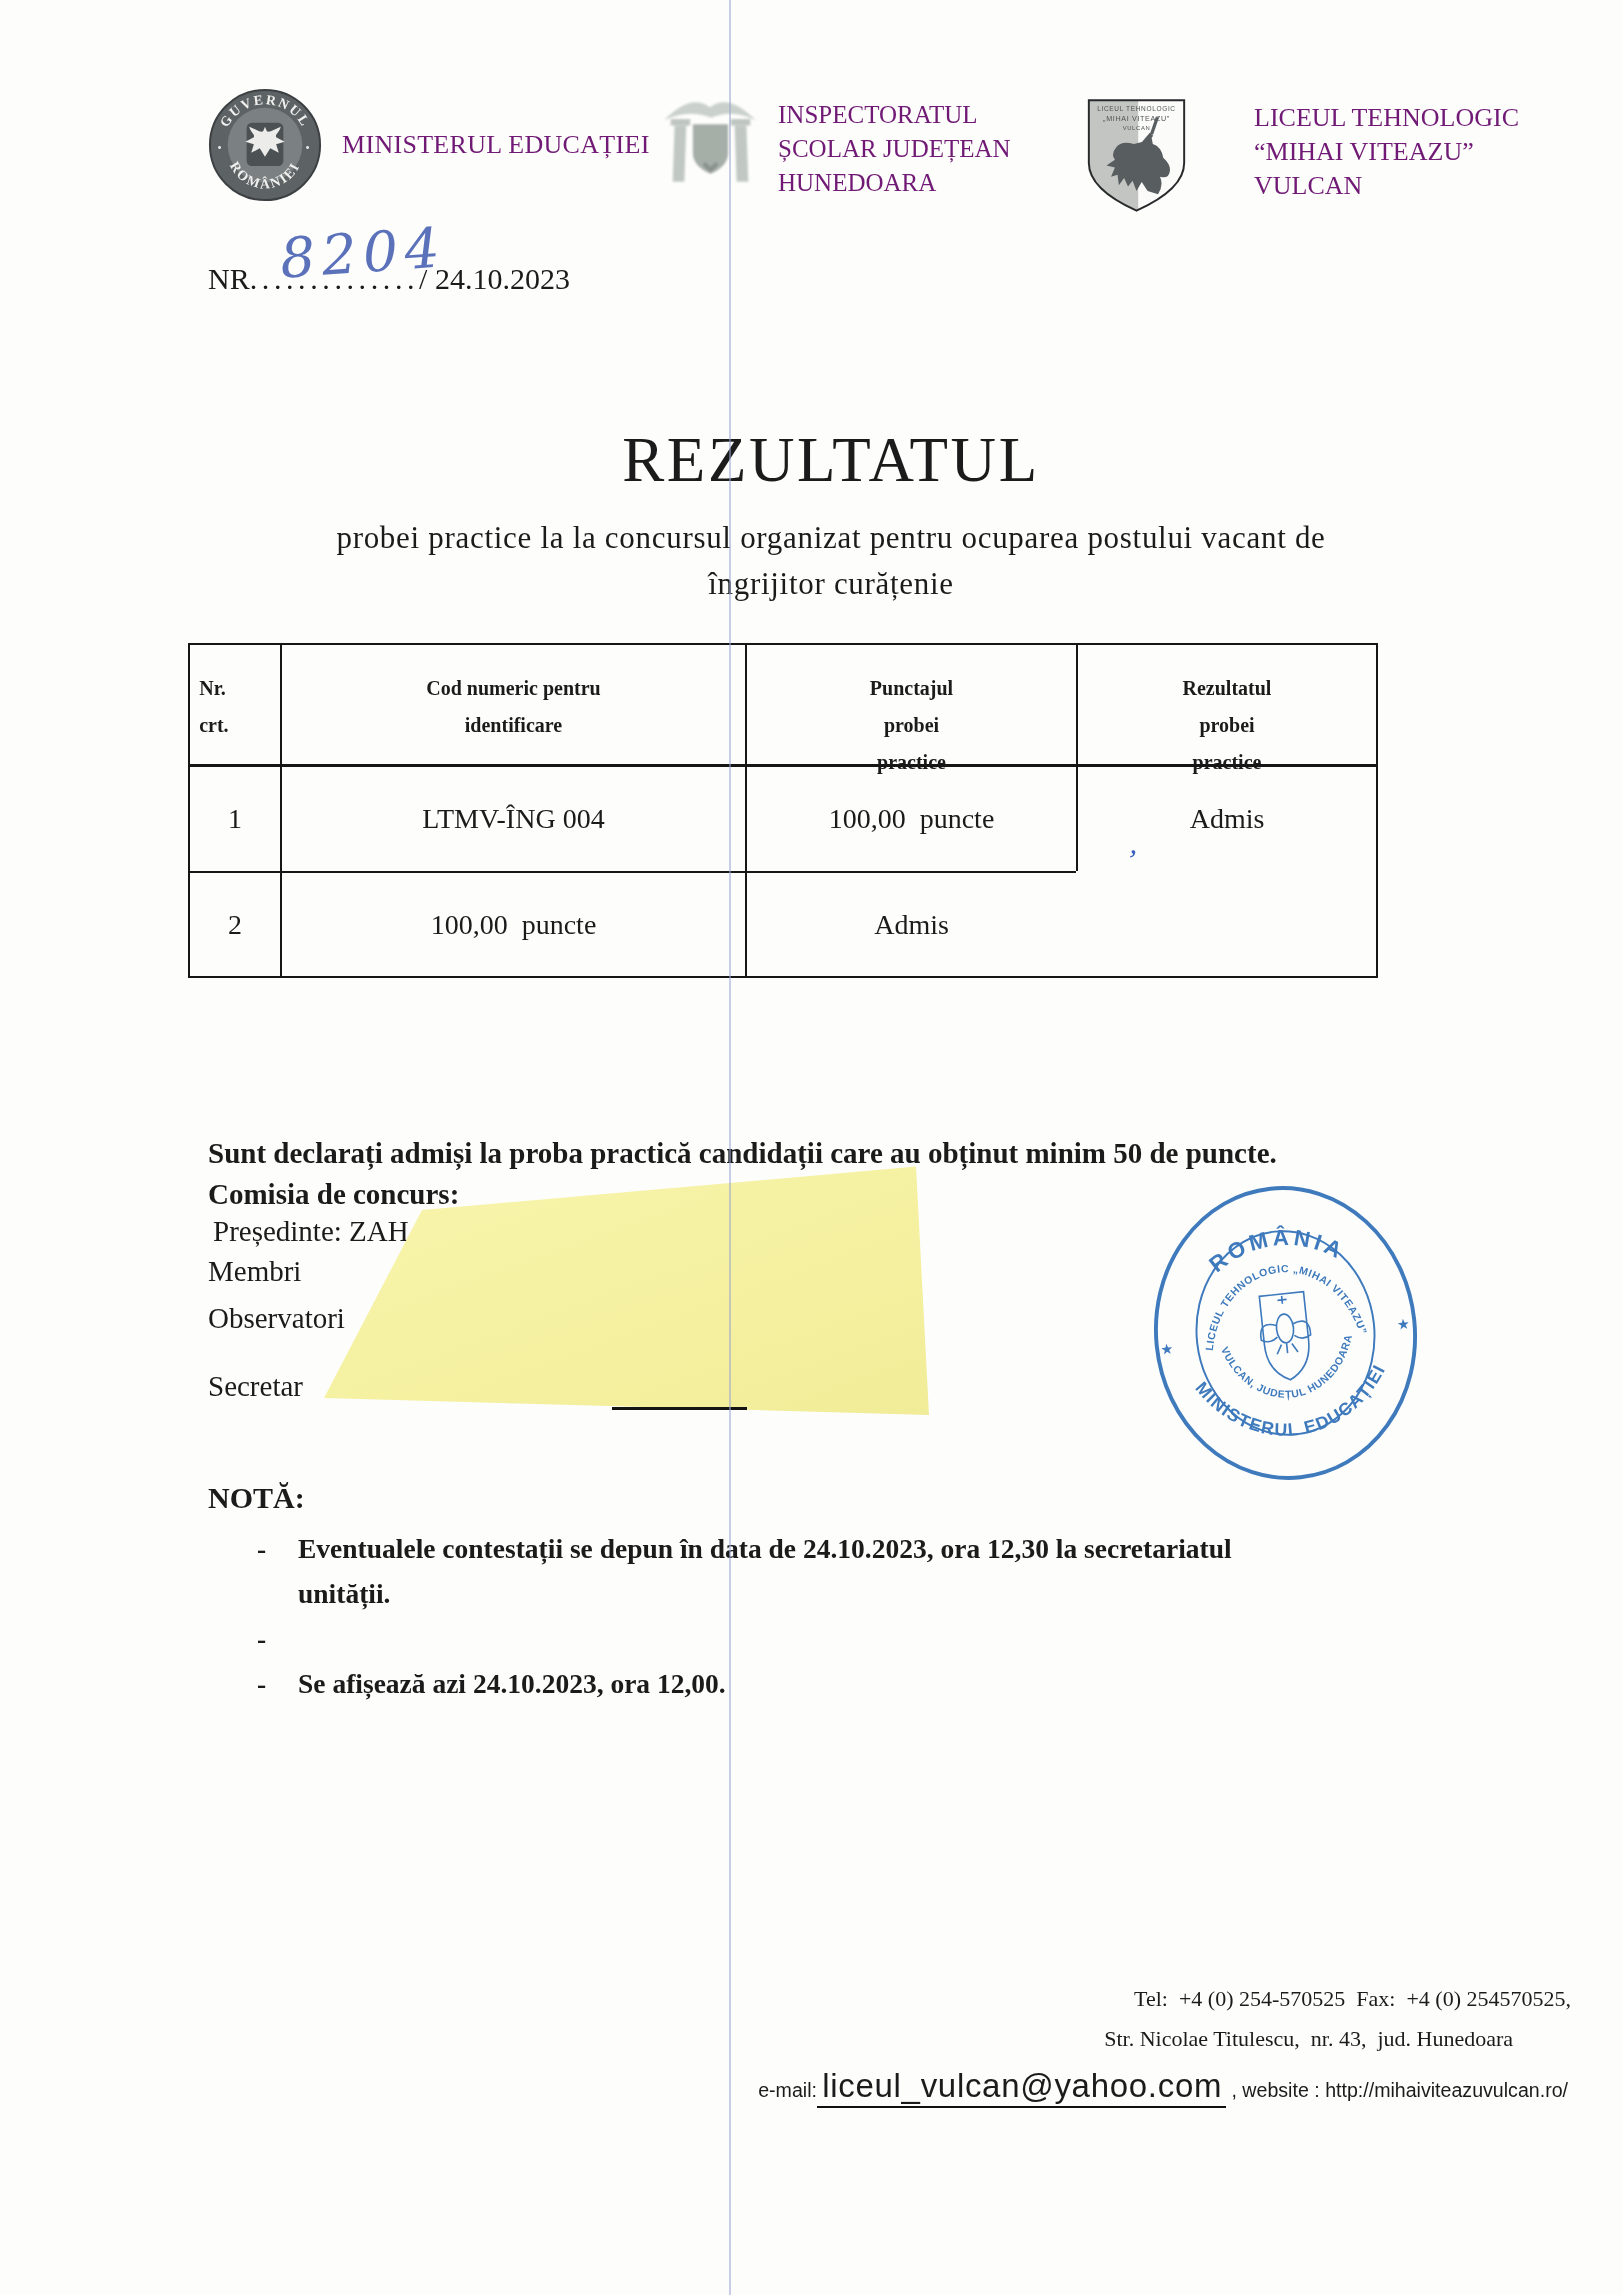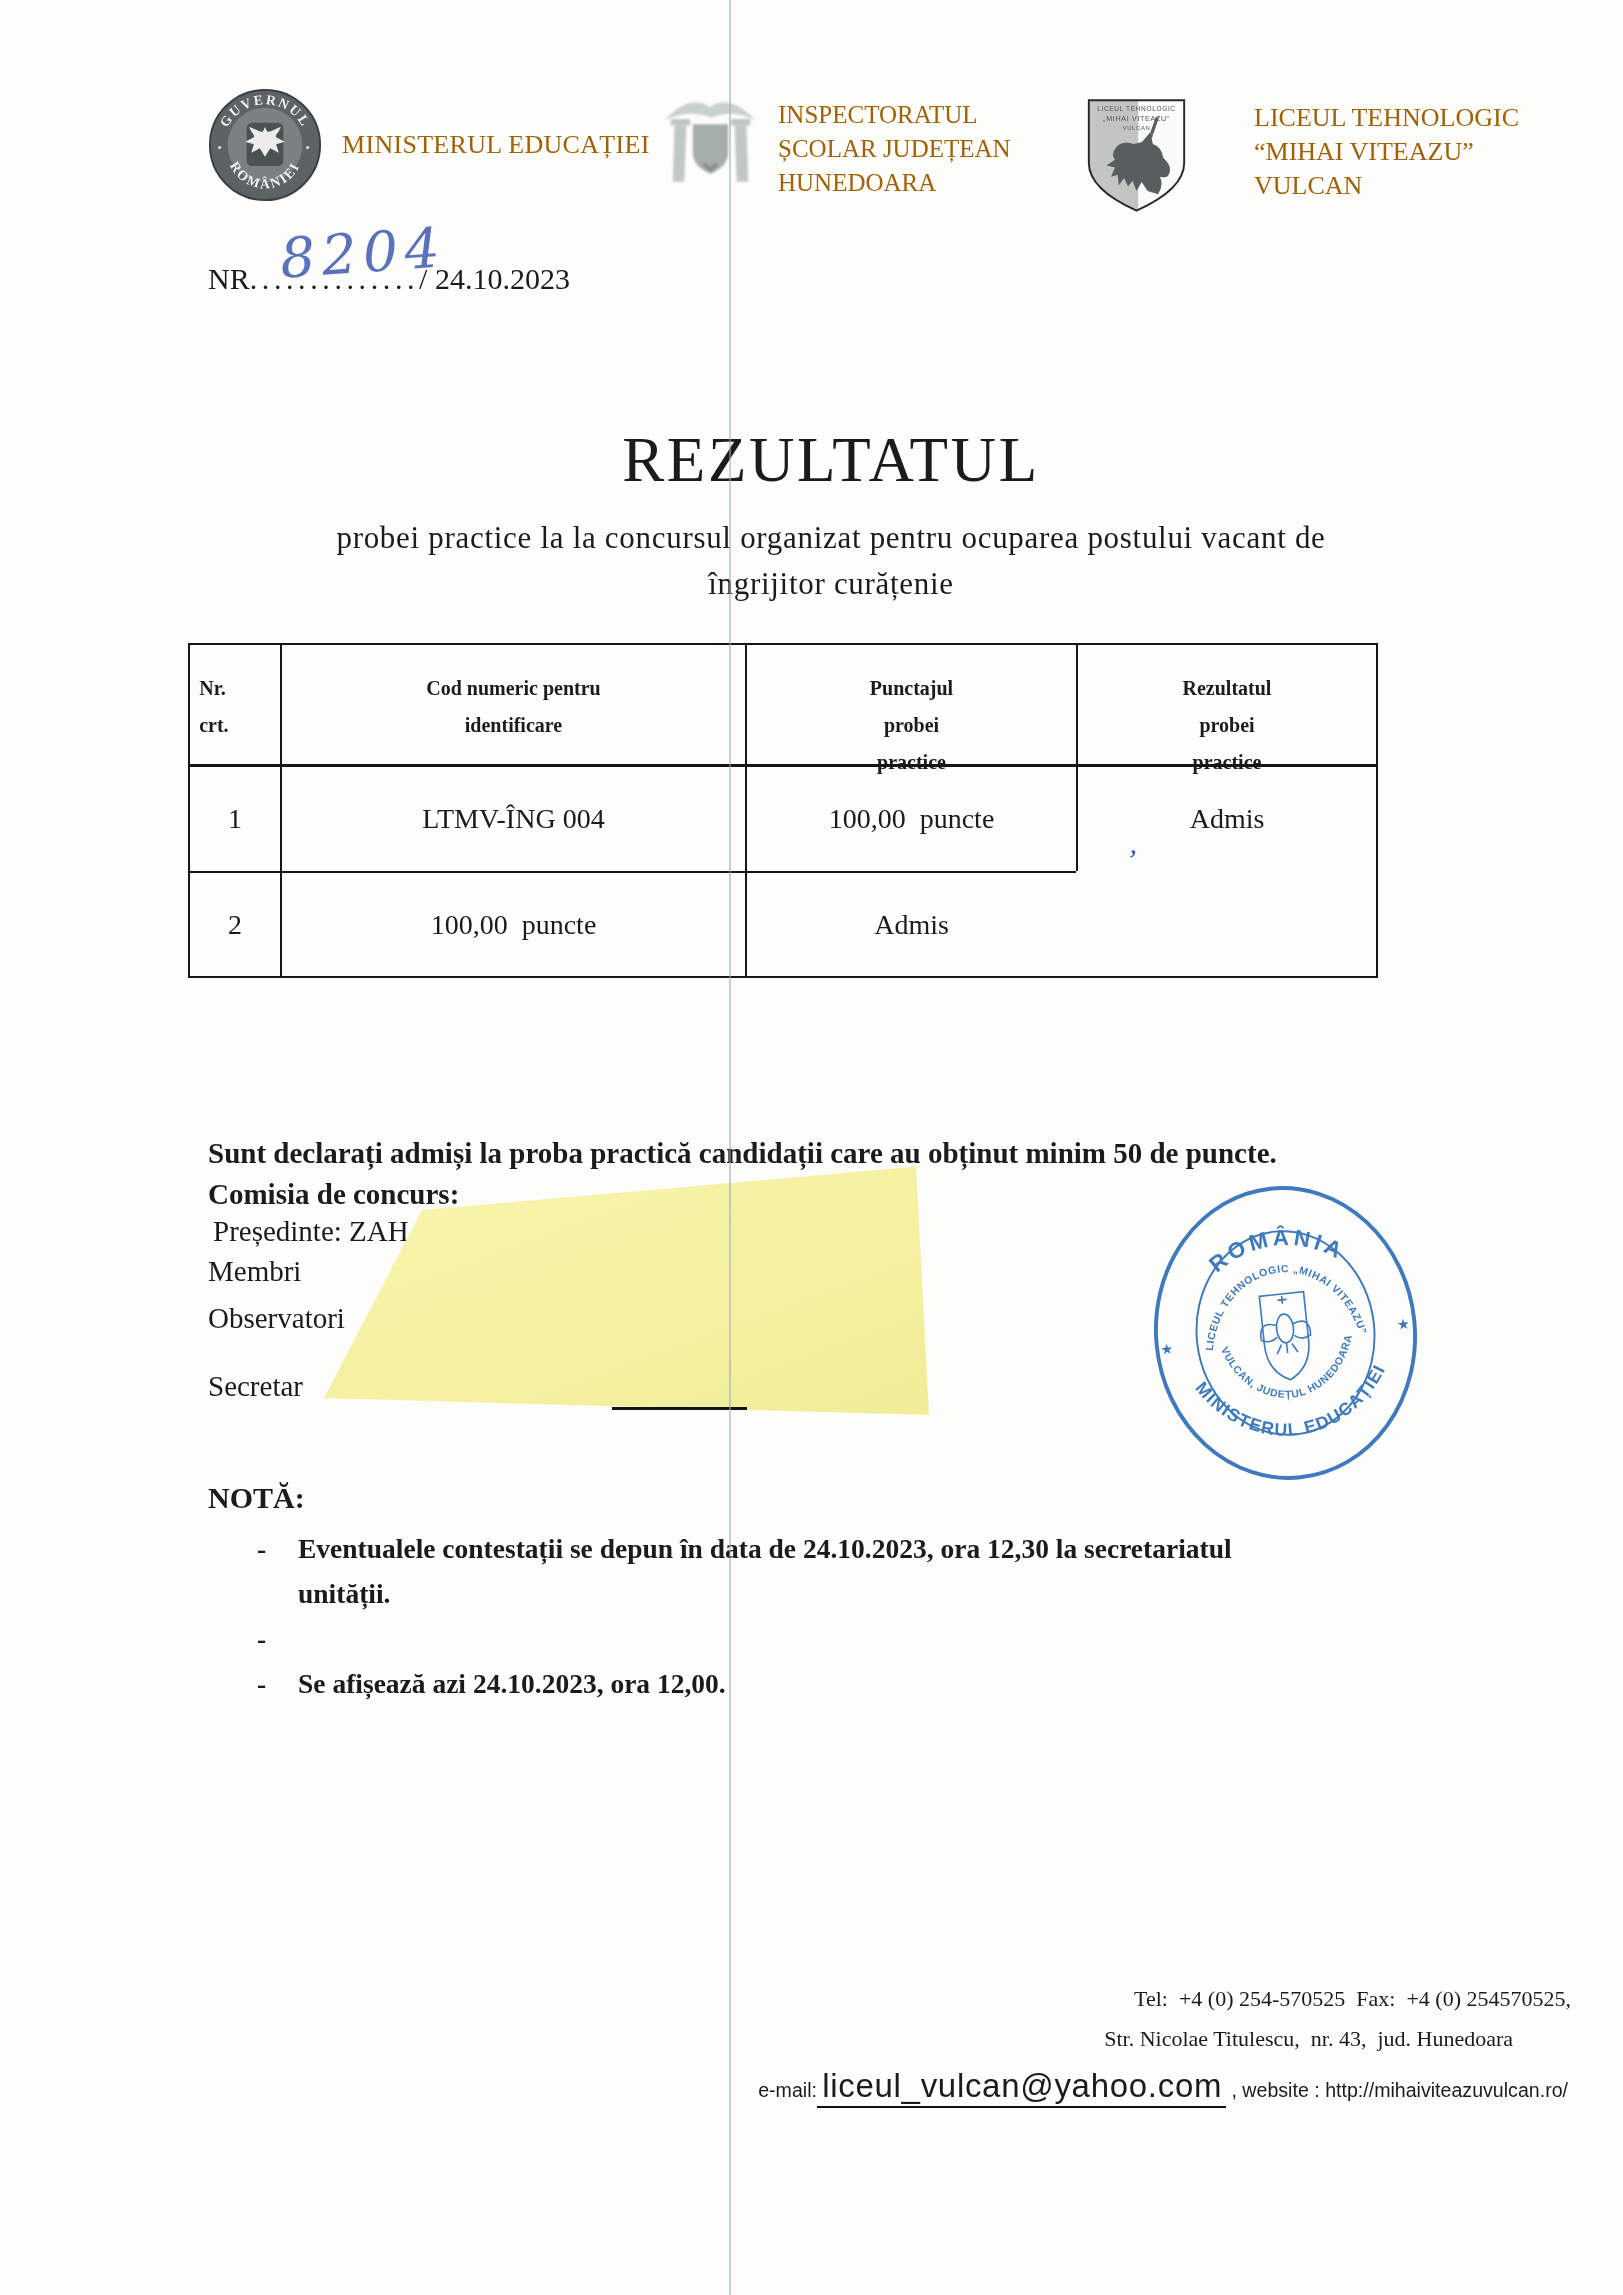--- a/index.html
+++ b/index.html
@@ -6,21 +6,21 @@
   #page{position:relative;width:1624px;height:2295px;background:#fefefdf5;background:#fdfdfc;
         font-family:"Liberation Serif",serif;color:#1b1b1b;overflow:hidden;}
   .abs{position:absolute;}
   .pre{white-space:pre-line;}
   .prex{white-space:pre;}
 
   
   #fold{left:729px;top:0;width:2px;height:2295px;background:#9aa6cf;opacity:.55;z-index:30;}
 
   
-  .hdr-txt{font-size:26px;line-height:34px;color:#a16207;}
+  .hdr-txt{font-size:26px;line-height:34px;color:#701a75;}
   #ministry{left:342px;top:128px;font-size:26px;letter-spacing:0.3px;}
   #isj-text{left:778px;top:98px;}
   #school-text{left:1254px;top:101px;}
 
   
   #nr-line{left:208px;top:262px;font-size:30px;z-index:11;}
   #nr-dots{letter-spacing:4.6px;}
   #hand-nr{left:280px;top:221px;font-size:55px;color:#4a63b5;font-style:italic;
            transform:rotate(-4deg);letter-spacing:6.5px;z-index:12;
            font-family:"DejaVu Serif",serif;opacity:.9;}

